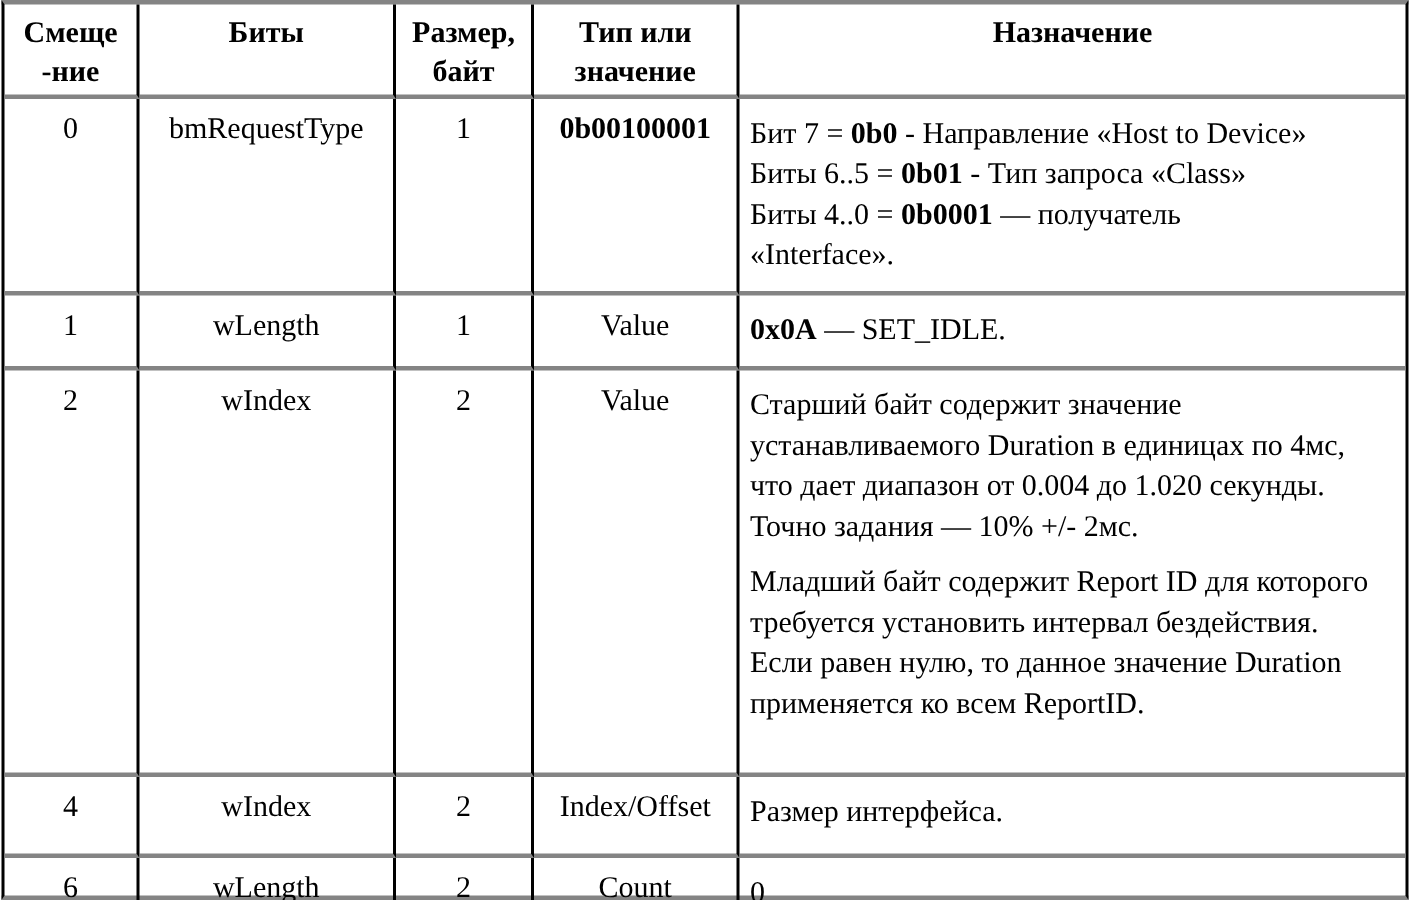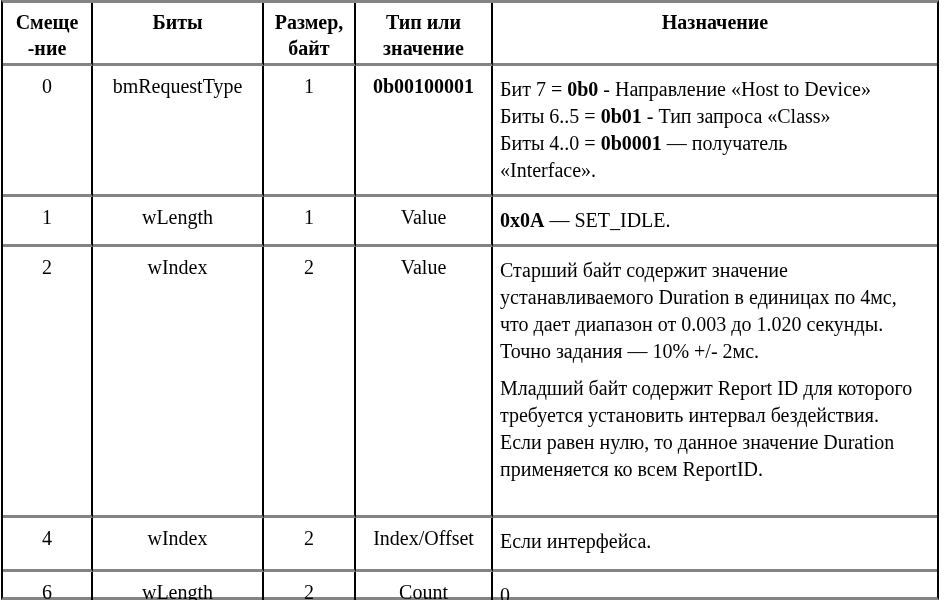--- a/index.html
+++ b/index.html
@@ -108,31 +108,31 @@
         <td class="purpose">
             <p><strong>0x0A</strong><span> — SET_IDLE.</span></p>
           </td>
       </tr>
       <tr class="r-2">
         <td>2</td>
         <td>wIndex</td>
         <td>2</td>
         <td>Value</td>
         <td class="purpose">
-            <p><span>Старший байт содержит значение устанавливаемого Duration в единицах по 4мс, что дает диапазон от 0.003 до 1.020 секунды. Точно задания — 10% +/- 2мс.</span></p>
+            <p><span>Старший байт содержит значение устанавливаемого Duration в единицах по 4мс, что дает диапазон от 0.004 до 1.020 секунды. Точно задания — 10% +/- 2мс.</span></p>
             <p><span>Младший байт содержит Report ID для которого требуется установить интервал бездействия. Если равен нулю, то данное значение Duration применяется ко всем ReportID.</span></p>
           </td>
       </tr>
       <tr class="r-3">
         <td>4</td>
         <td>wIndex</td>
         <td>2</td>
         <td>Index/Offset</td>
         <td class="purpose">
-            <p><span>Если интерфейса.</span></p>
+            <p><span>Размер интерфейса.</span></p>
           </td>
       </tr>
       <tr class="r-4 last-row">
         <td>6</td>
         <td>wLength</td>
         <td>2</td>
         <td>Count</td>
         <td class="purpose">
             <p><span>0</span></p>
           </td>

